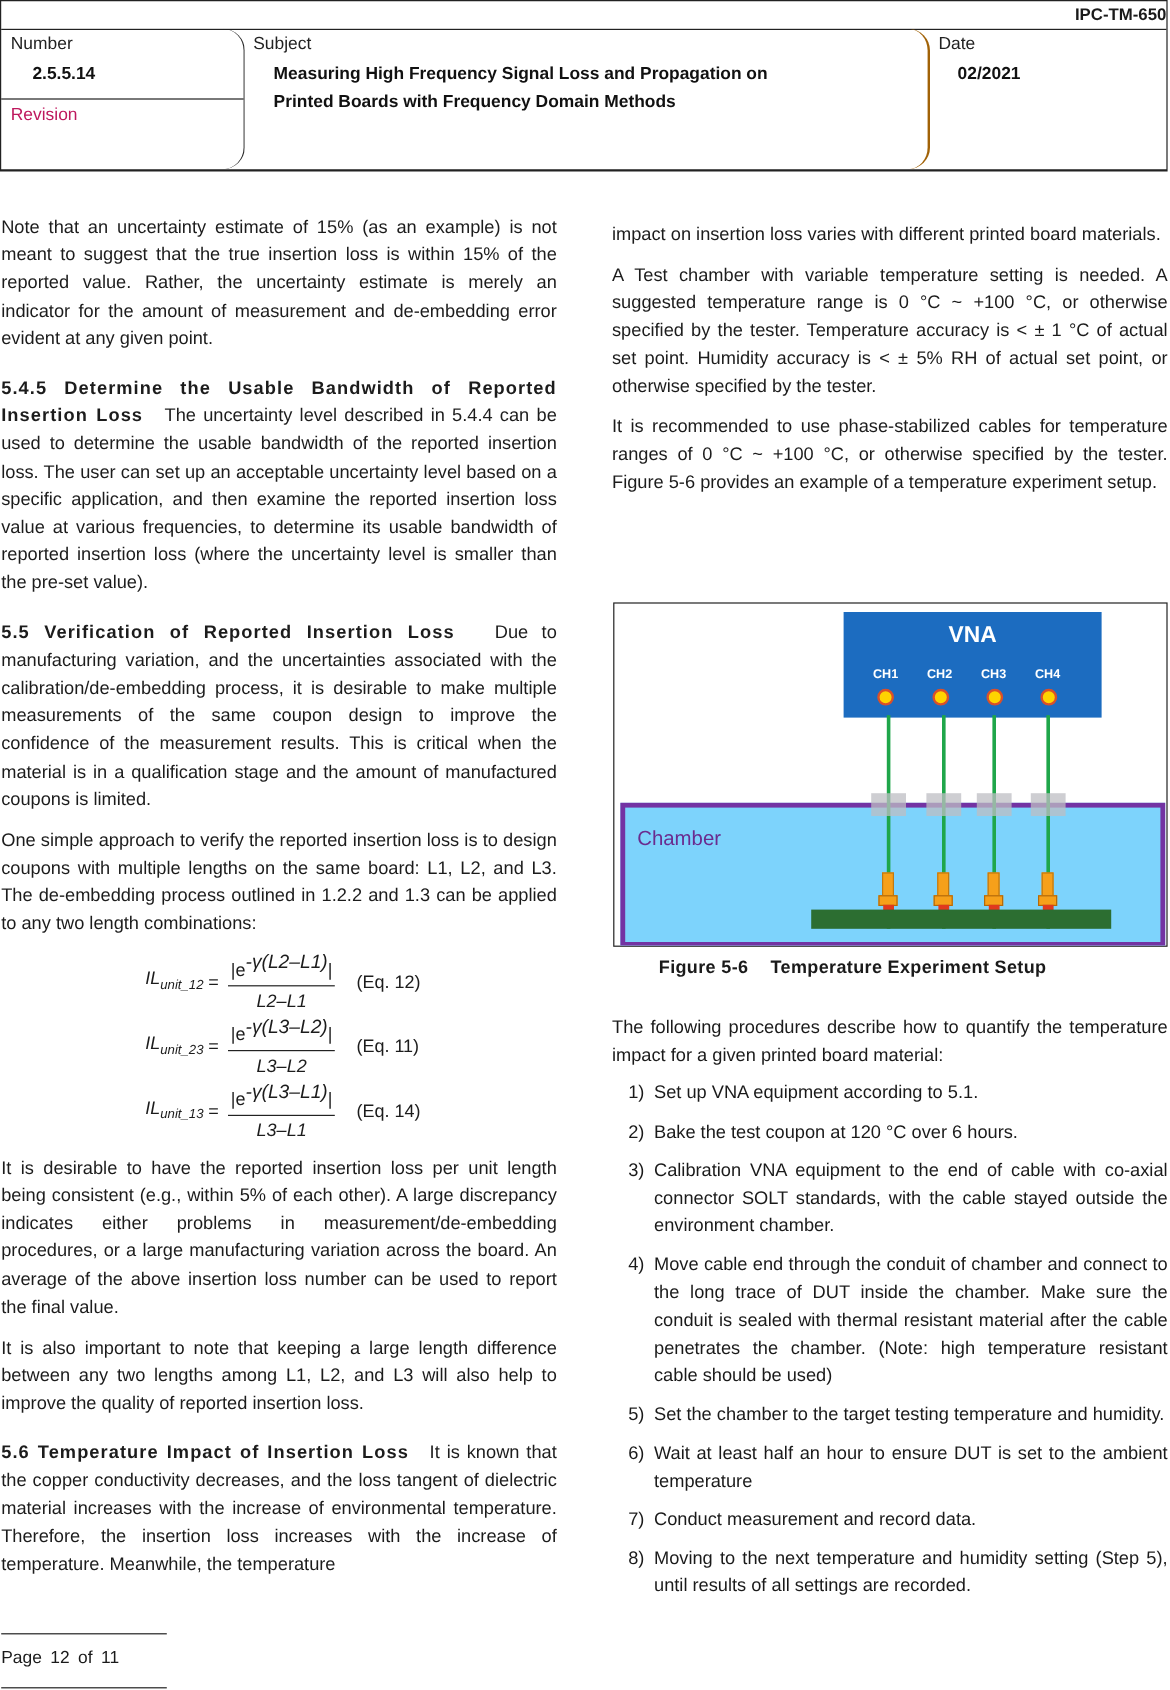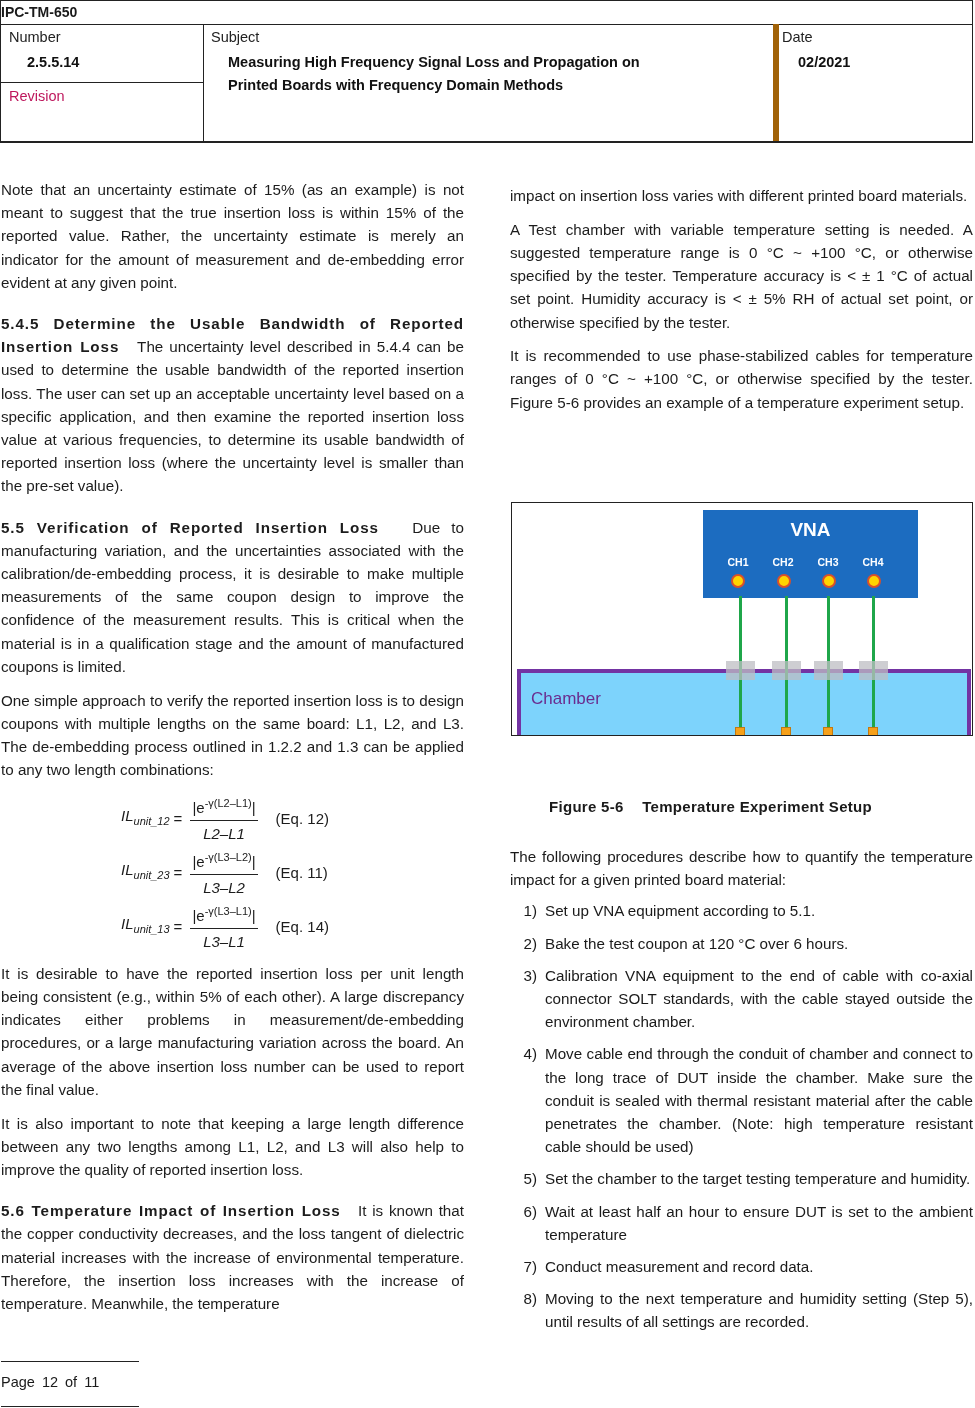--- a/index.html
+++ b/index.html
@@ -4,24 +4,24 @@
 <style>
   html, body { margin:0; padding:0; background:#ffffff; }
   body { width:975px; height:1408px; position:relative; overflow:hidden;
          font-family:"Liberation Sans", sans-serif; color:#1a1a1a; }
 
   
   .hdr { position:absolute; left:0; top:0; width:973px; height:143px;
          border-top:1px solid #222; border-bottom:2px solid #222; border-left:1px solid #222; border-right:1px solid #222;
          box-sizing:border-box; }
   .hdr-title { position:absolute; left:0; right:0; top:0; height:23px; border-bottom:1px solid #222;
-               text-align:left; font-size:14px; font-weight:bold; line-height:23px; }
-  .hdr-col { position:absolute; top:23px; bottom:0; }
+               text-align:right; font-size:14px; font-weight:bold; line-height:23px; }
+  .hdr-col { position:absolute; top:23px; bottom:0;border-radius:18px; }
   .hdr-num { left:0; width:202px; border-right:1px solid #222; }
-  .hdr-sub { left:202px; width:570px; border-right:6px solid #a16207; }
+  .hdr-sub { left:202px; width:570px; border-right:2px solid #a16207; }
   .hdr-date { left:773px; right:0; }
   .hdr-numbox { position:absolute; left:0; right:0; top:0; height:58px; border-bottom:1px solid #222; }
   .hdr-label { position:absolute; left:8px; top:5px; font-size:14.5px; color:#222; }
   .hdr-val { position:absolute; font-size:14.5px; font-weight:bold; color:#111; }
   .hdr-rev { position:absolute; left:8px; top:64px; font-size:14.5px; color:#be185d; }
 
   
   .col { position:absolute; top:178px; width:463px; font-size:15.2px; line-height:23.2px; color:#1c1c1c; }
   .col-left { left:1px; }
   .col-right { left:510px; width:463px; top:184px; }
@@ -30,26 +30,26 @@
   .h { font-weight:bold; letter-spacing:0.9px; }
 
   
   .eqs { margin:8px 0 8px 0; }
   .eq { display:flex; align-items:center; height:54px; padding-left:120px; font-size:15px; }
   .eq-lhs { font-style:italic; }
   .eq-lhs sub { font-size:11px; }
   .eq-eq { margin:0 4px; }
   .frac { display:inline-flex; flex-direction:column; align-items:center; margin:0 4px; }
   .frac .num { border-bottom:1px solid #222; padding:0 2px 1px 2px; font-size:15px; }
-  .frac .num sup { font-size:11px; }
+  .frac .num sup { font-size:16px; font-style:italic; }
   .frac .den { font-style:italic; padding-top:1px; }
   .eq-tag { margin-left:14px; }
 
   
-  .figure { position:absolute; left:511px; top:502px; width:462px; height:234px;
+  .figure { position:absolute; left:511px; top:502px; width:462px; height:287px;
             border:1px solid #222; box-sizing:border-box; background:#fff; overflow:hidden; }
   .vna { position:absolute; left:191px; top:7px; width:215px; height:88px; background:#1c6cc0; }
   .vna-title { position:absolute; left:0; right:0; top:9px; text-align:center; color:#fff;
                font-size:19px; font-weight:bold; }
   .ch { position:absolute; top:46px; width:40px; text-align:center; color:#fff; font-size:10.5px; font-weight:bold; }
   .port { position:absolute; top:64px; width:14px; height:14px; border-radius:50%;
           background:#ffd400; border:2px solid #d9502a; box-sizing:border-box; }
   .cable { position:absolute; width:3px; background:#1fa64a; }
   .chamber { position:absolute; left:5px; top:166px; width:454px; height:120px;
              background:#7dd3fc; border:4px solid #7333a3; box-sizing:border-box; }

